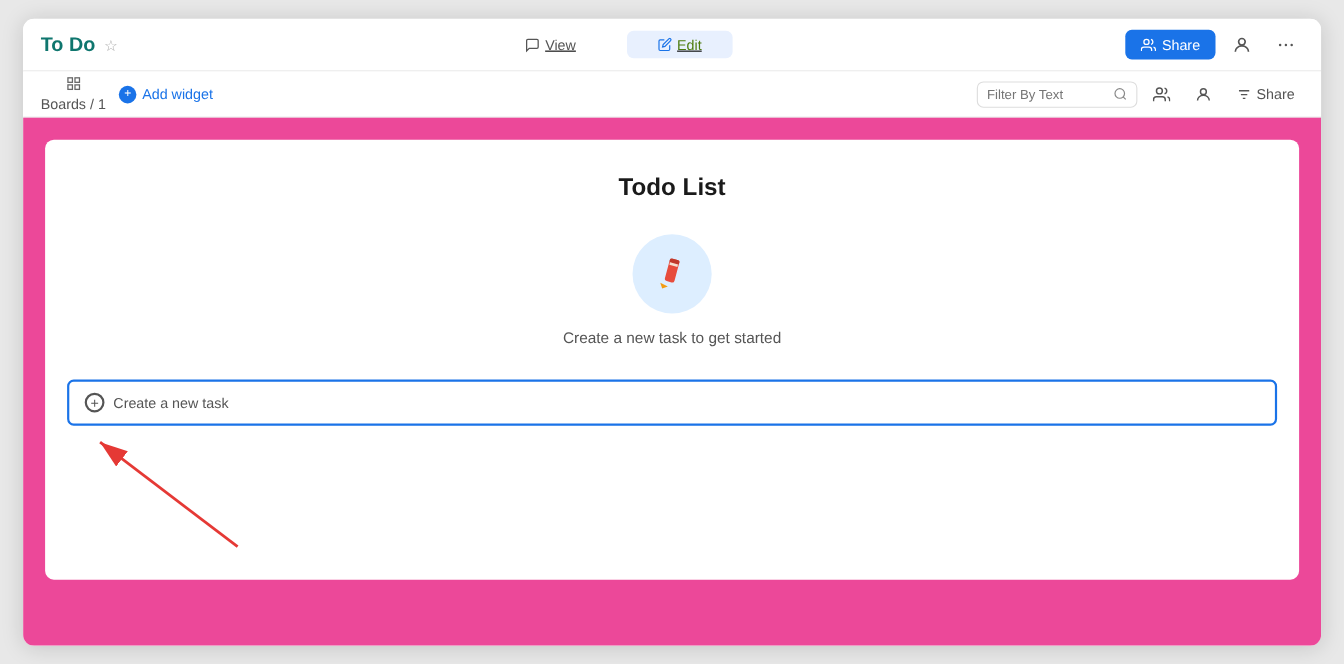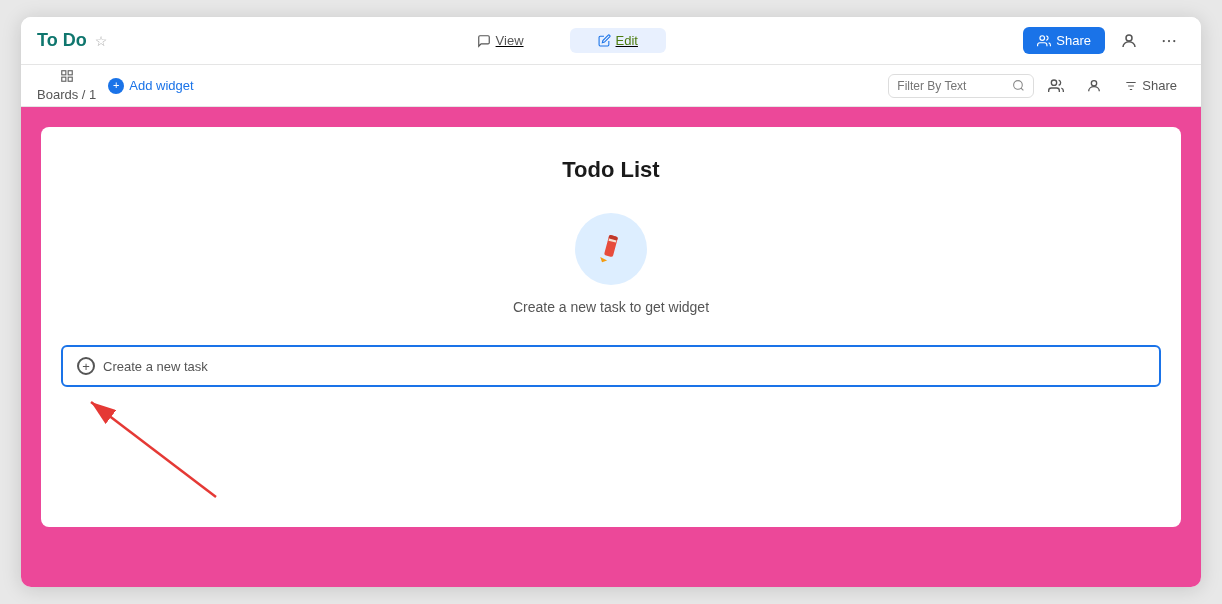--- a/index.html
+++ b/index.html
@@ -415,21 +415,21 @@
       <div class="empty-state">
         <div class="pencil-icon-circle">
 
           <svg class="pencil-svg" viewBox="0 0 48 48">
             <rect x="18" y="6" width="12" height="28" rx="3" fill="#e74c3c" transform="rotate(15 24 20)"></rect>
             <polygon points="14,36 18,42 24,38" fill="#f39c12" transform="rotate(15 24 20) translate(0,2)"></polygon>
             <rect x="18" y="6" width="12" height="5" rx="2" fill="#c0392b" transform="rotate(15 24 20)"></rect>
             <rect x="19" y="11" width="10" height="3" fill="#f5e0d0" transform="rotate(15 24 20)"></rect>
           </svg>
         </div>
-        <span class="empty-state-text">Create a new task to get widget</span>
+        <span class="empty-state-text">Create a new task to get started</span>
       </div>
 
       <div class="create-task-bar">
         <div class="create-task-plus">+</div>
         <span class="create-task-text">Create a new task</span>
       </div>
 
       <div class="arrow-container">
         <svg width="160" height="120" viewBox="0 0 160 120">
 

